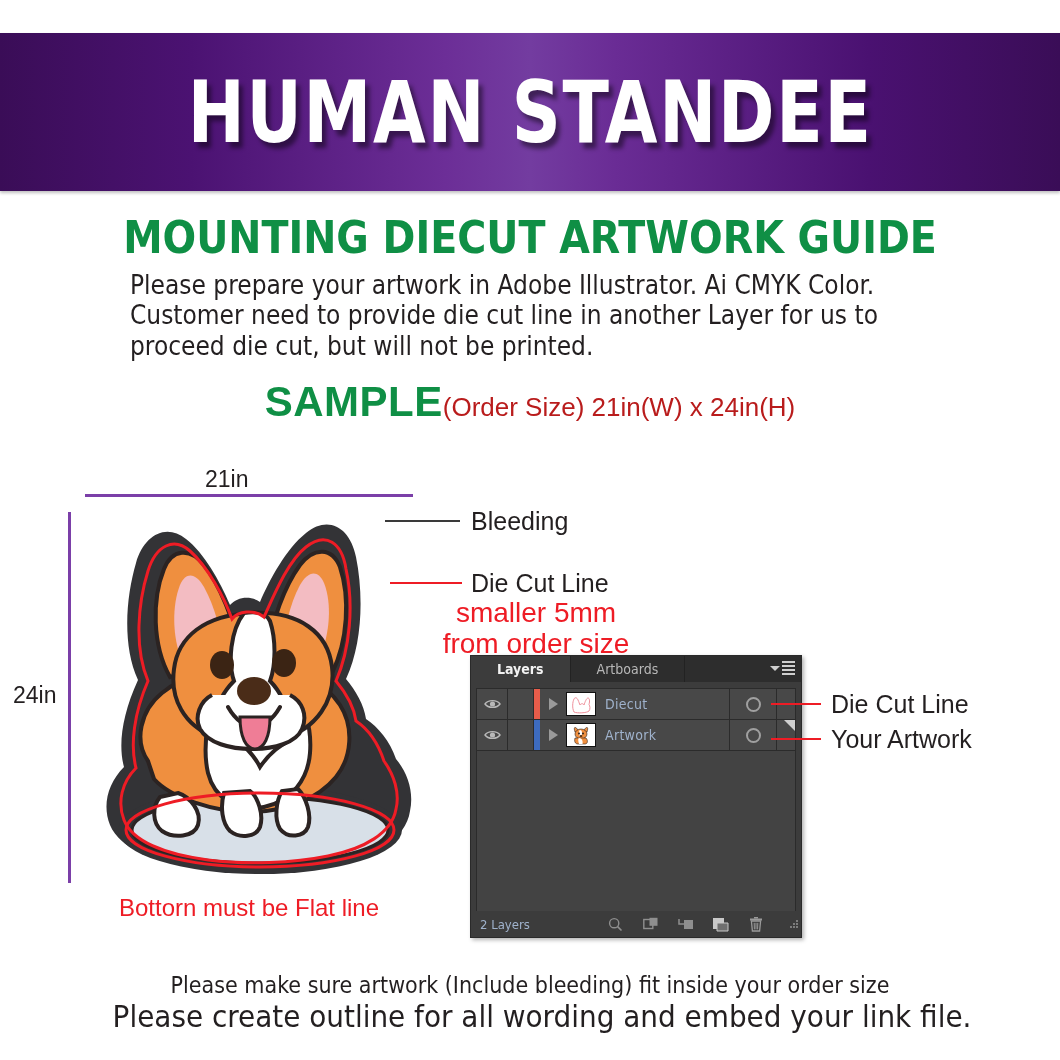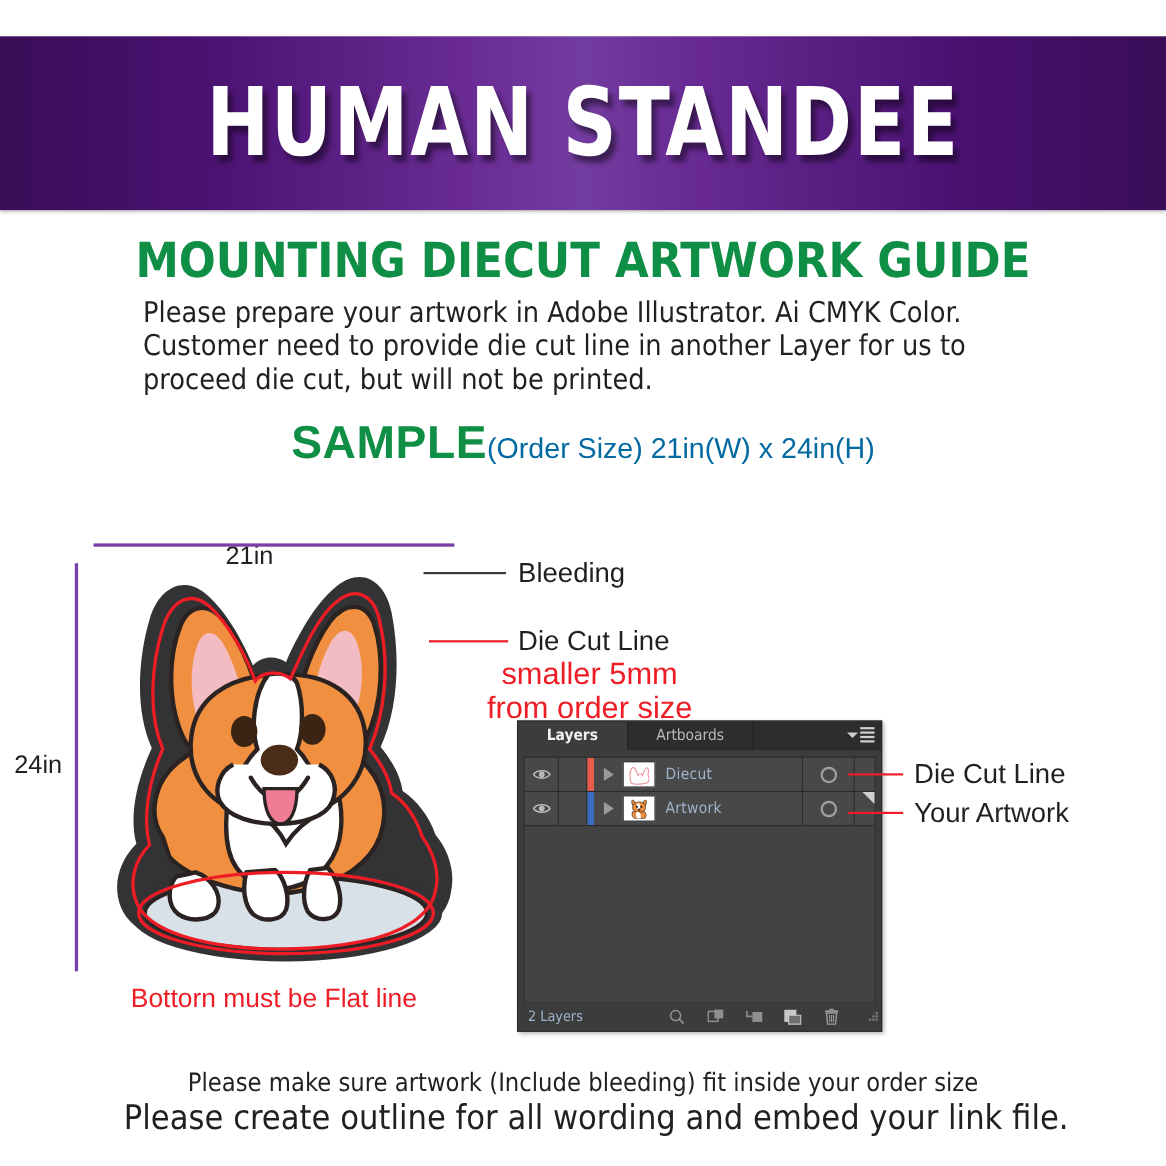--- a/index.html
+++ b/index.html
@@ -84,29 +84,29 @@
   }
   #sample-label {
     font-weight: bold;
     font-size: 42px;
     color: #0f8f45;
     vertical-align: baseline;
     letter-spacing: 0.5px;
   }
   #sample-size {
     font-size: 26px;
-    color: #0369a1;
+    color: #b91c1c;
     vertical-align: baseline;
   }
 
   
   #dim-width-label {
     position: absolute;
     left: 205px;
-    top: 492px;
+    top: 466px;
     font-size: 23px;
     color: #231f20;
   }
   #dim-width-line {
     position: absolute;
     left: 85px;
     top: 494px;
     width: 328px;
     height: 3px;
     background: #7b3fa8;

